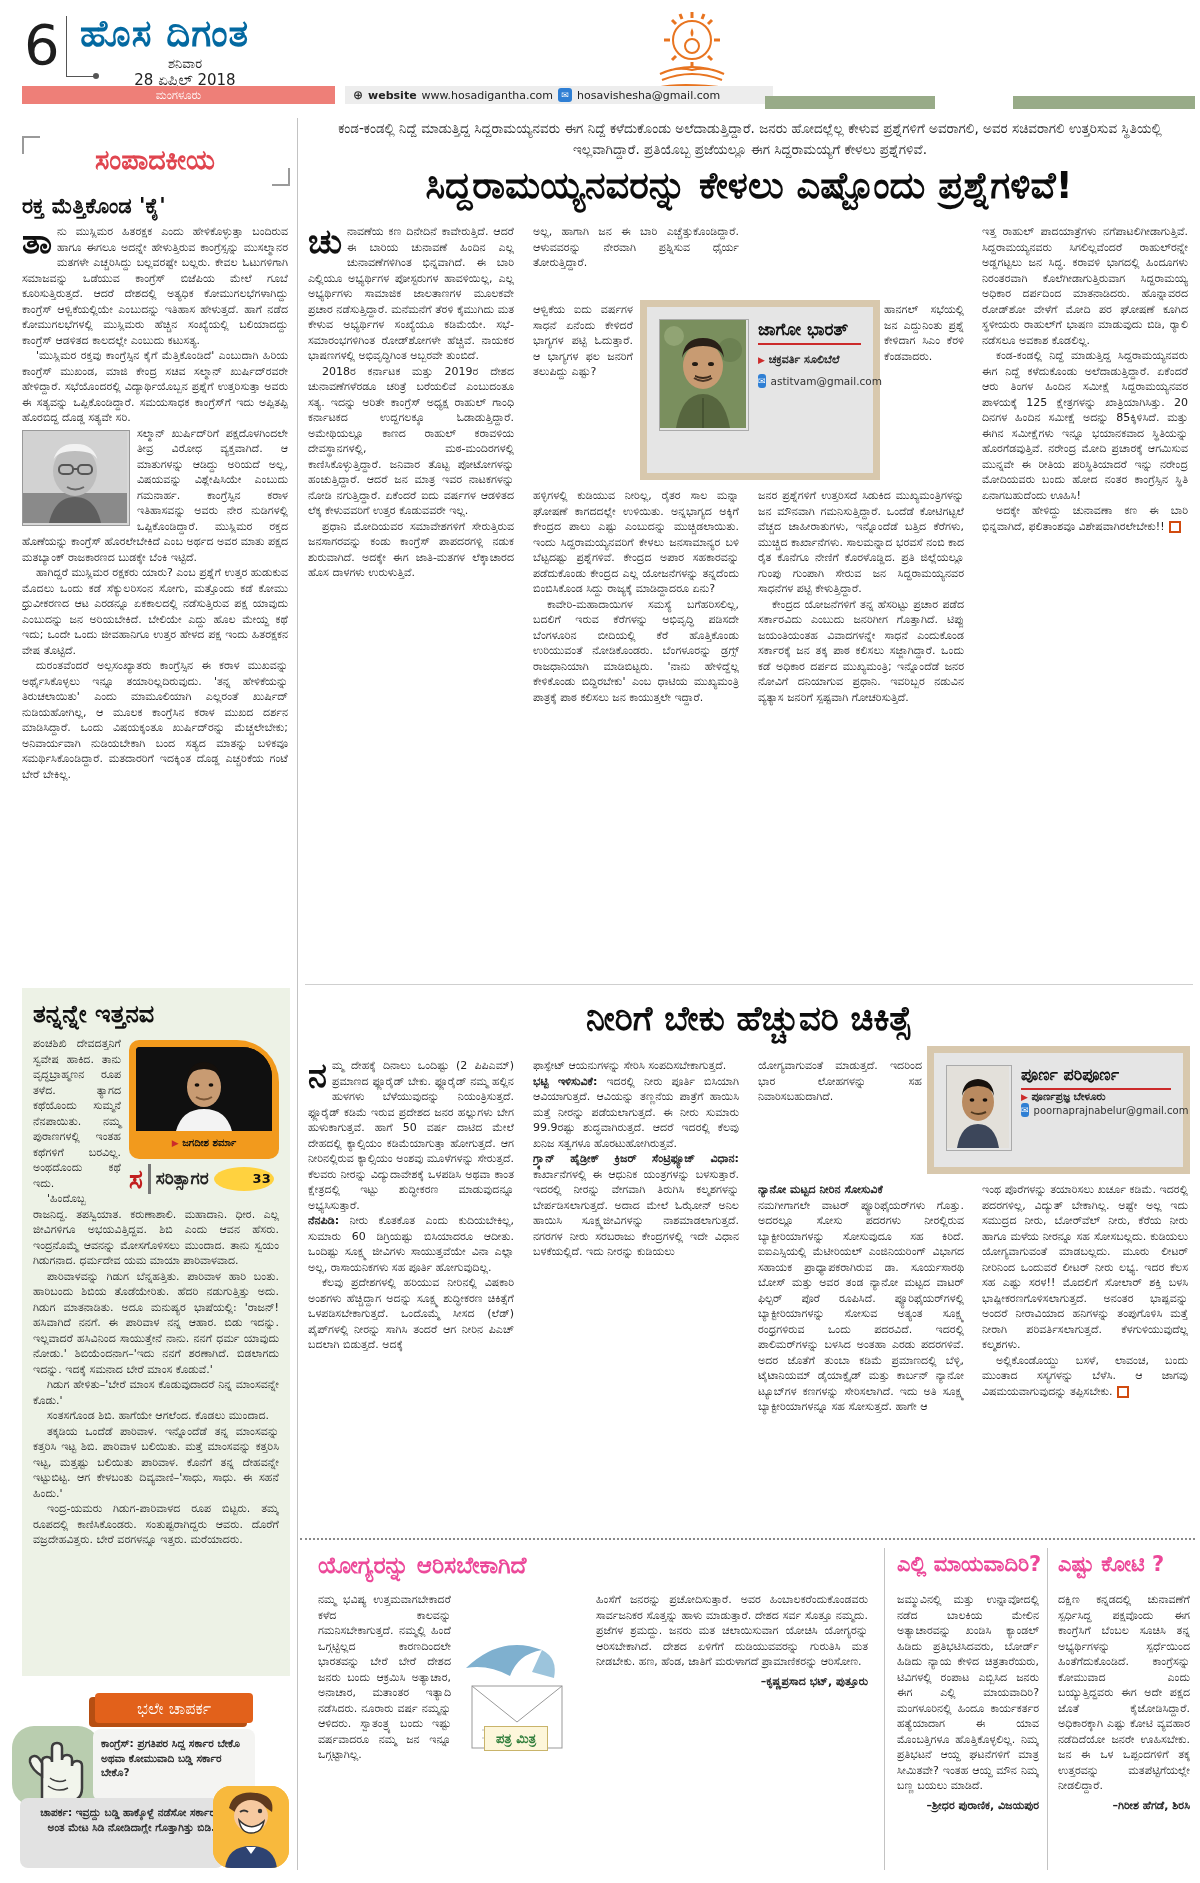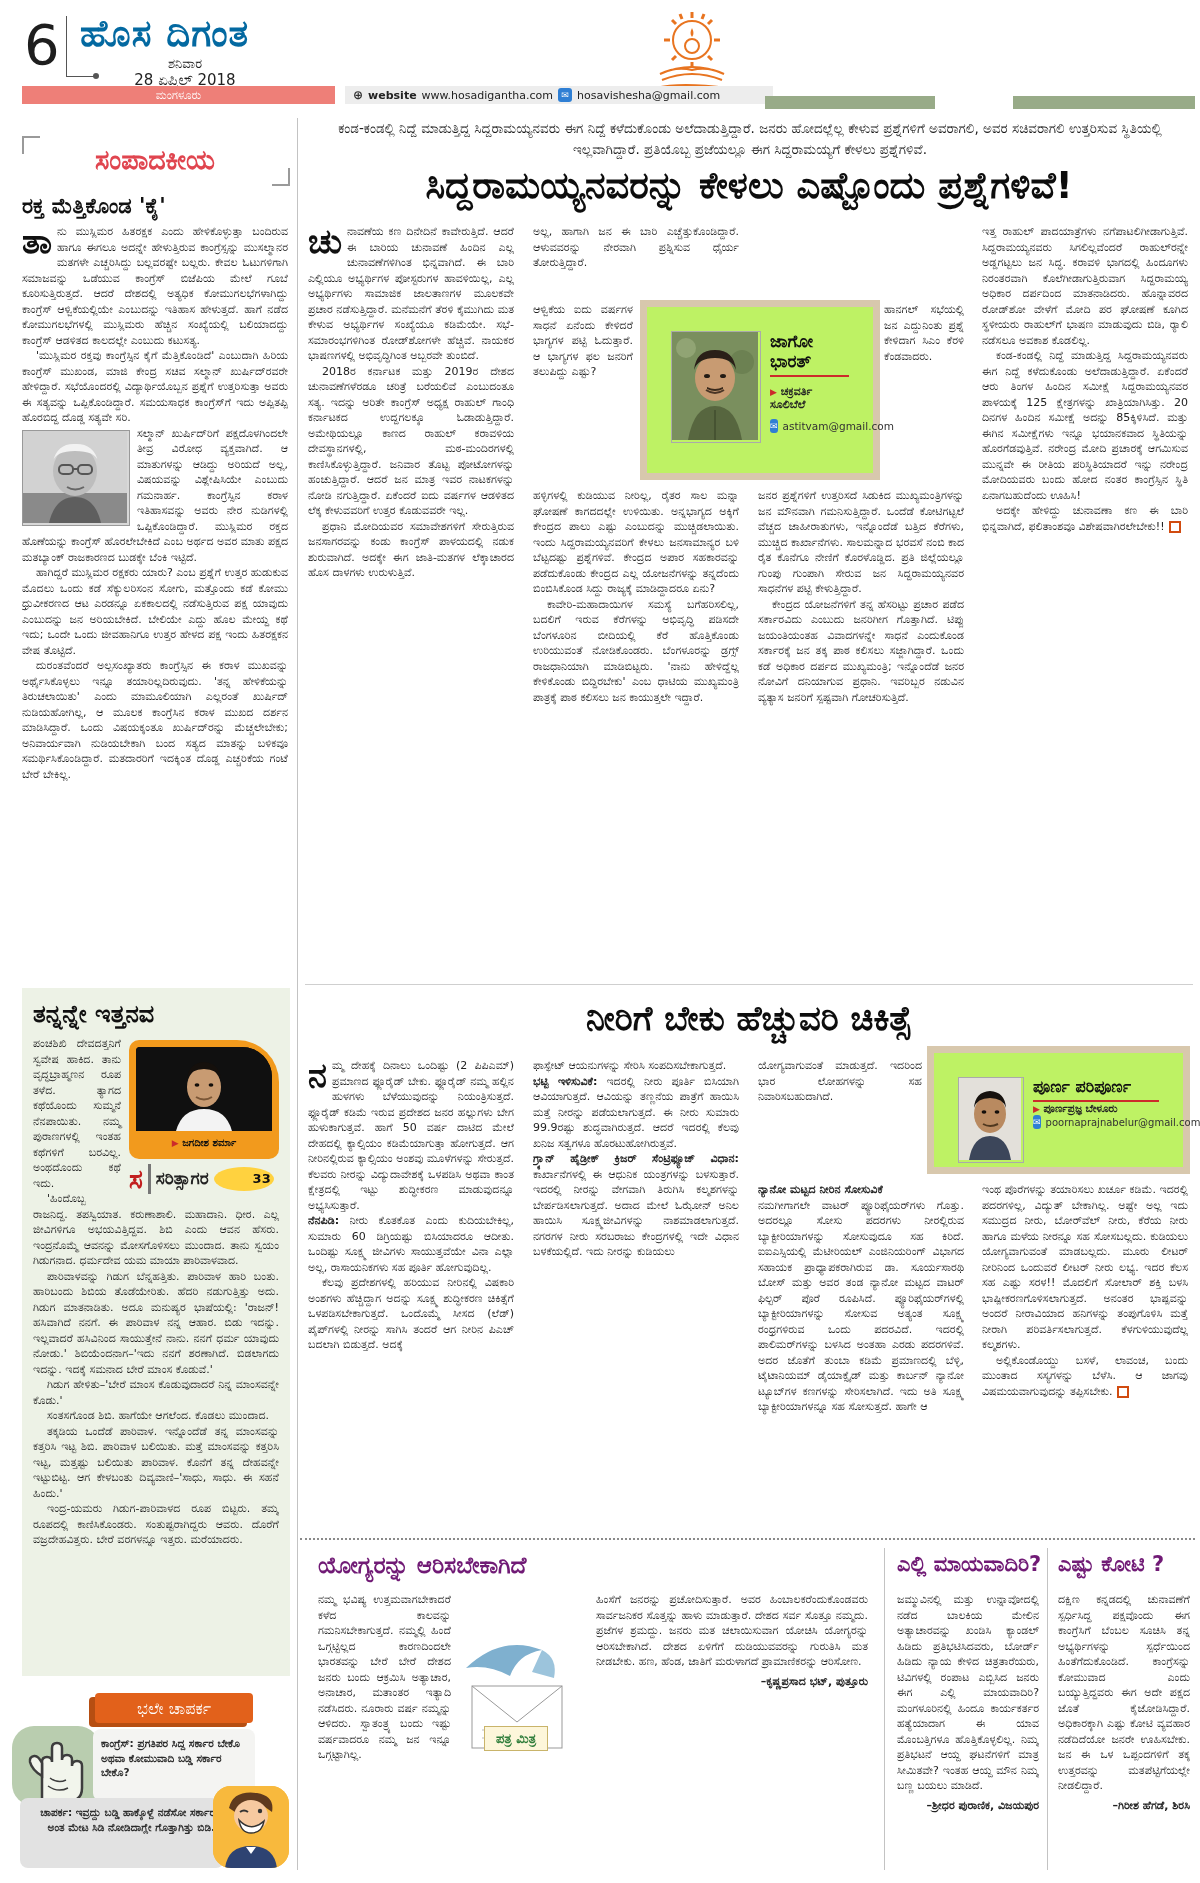--- a/index.html
+++ b/index.html
@@ -28,21 +28,21 @@
             font-size:9px;align-items:center;justify-content:center;}
   
   .edlabel{color:#e0454f;font-size:27px;font-weight:bold;display:flex;align-items:center;justify-content:center;}
   .brkt-tl{border-left:2px solid #9a9a9a;border-top:2px solid #9a9a9a;width:16px;height:16px;}
   .brkt-br{border-right:2px solid #9a9a9a;border-bottom:2px solid #9a9a9a;width:16px;height:16px;}
   .edhead{font-size:21px;font-weight:bold;color:#111;}
   .phframe{border:1px solid #999;background:#d8d8d8;}
   
   .strap{font-size:13.5px;line-height:21px;text-align:center;font-weight:500;color:#1c1c1c;}
   .bighead{font-weight:bold;text-align:center;color:#0d0d0d;}
-  .authbox{border:7px solid #d8c8ad;background:#bef264;padding:24px;display:flex;gap:9px;box-sizing:border-box;}
+  .authbox{border:7px solid #d8c8ad;background:#e5e5e5;padding:12px;display:flex;gap:9px;box-sizing:border-box;}
   .authttl{font-size:17px;font-weight:bold;border-bottom:2px solid #cc2b2b;padding-bottom:4px;color:#111;}
   .authby{font-size:11px;font-weight:bold;color:#222;}
   .redarrow{color:#cc2b2b;font-size:9px;}
   .authmail{font-size:10.5px;color:#333;display:flex;align-items:center;gap:5px;}
   
   .storybox{background:#edf2e6;box-sizing:border-box;padding:12px 11px;}
   .storyhead{font-size:24px;font-weight:bold;color:#101010;margin:0 0 8px 0;}
   .inset{float:right;width:150px;margin:4px 0 6px 8px;}
   .insetframe{background:#f29a1d;border-radius:10px 42px 10px 10px;padding:7px;}
   .insetphoto{background:#101010;height:84px;border-radius:4px 30px 0 0;overflow:hidden;}
@@ -56,21 +56,21 @@
   
   .ribbon{background:#e2611b;border-radius:4px;color:#ffffff;font-weight:normal;font-size:16px;
           display:flex;align-items:center;justify-content:center;box-shadow:-6px 4px 0 #b64e12;}
   .bubbleq{background:#f4f4f2;border-radius:8px;padding:7px 8px;font-size:10.5px;font-weight:bold;
            line-height:14.5px;color:#2b2b2b;}
   .bubblea{background:#e2e2e2;border-radius:8px;padding:7px 9px;font-size:10.5px;font-weight:bold;
            line-height:14.5px;color:#2b2b2b;text-align:right;}
   .greenblob{background:#b9cdaf;border-radius:22px;}
   .yellowblob{background:#f8b93d;border-radius:18px;overflow:hidden;}
   
-  .lethead{font-weight:bold;color:#701a75;}
+  .lethead{font-weight:bold;color:#ec4899;}
   .envelope{float:right;width:118px;height:152px;margin:42px 0 0 7px;position:relative;}
   .stamp{position:absolute;left:26px;top:92px;width:58px;background:#fdf6da;border:1px solid #c9b46a;
          color:#2f7d3a;font-weight:bold;font-size:13px;text-align:center;line-height:17px;padding:3px 2px;}
 </style>
 </head>
 <body>
 
 <div id="page">
 
   <div class="abs" style="left:24px;top:12px;">
@@ -147,21 +147,21 @@
     <p>ಹಾಗಿದ್ದರೆ ಮುಸ್ಲಿಮರ ರಕ್ಷಕರು ಯಾರು? ಎಂಬ ಪ್ರಶ್ನೆಗೆ ಉತ್ತರ ಹುಡುಕುವ ಮೊದಲು ಒಂದು ಕಡೆ ಸೆಕ್ಯುಲರಿಸಂನ ಸೋಗು, ಮತ್ತೊಂದು ಕಡೆ ಕೋಮು ಧ್ರುವೀಕರಣದ ಆಟ ಎರಡನ್ನೂ ಏಕಕಾಲದಲ್ಲಿ ನಡೆಸುತ್ತಿರುವ ಪಕ್ಷ ಯಾವುದು ಎಂಬುದನ್ನು ಜನ ಅರಿಯಬೇಕಿದೆ. ಬೇಲಿಯೇ ಎದ್ದು ಹೊಲ ಮೇಯ್ದ ಕಥೆ ಇದು; ಒಂದೇ ಒಂದು ಜೀವಹಾನಿಗೂ ಉತ್ತರ ಹೇಳದ ಪಕ್ಷ ಇಂದು ಹಿತರಕ್ಷಕನ ವೇಷ ತೊಟ್ಟಿದೆ.</p>
     <p>ದುರಂತವೆಂದರೆ ಅಲ್ಪಸಂಖ್ಯಾತರು ಕಾಂಗ್ರೆಸ್ಸಿನ ಈ ಕರಾಳ ಮುಖವನ್ನು ಅರ್ಥೈಸಿಕೊಳ್ಳಲು ಇನ್ನೂ ತಯಾರಿಲ್ಲದಿರುವುದು. 'ತನ್ನ ಹೇಳಿಕೆಯನ್ನು ತಿರುಚಲಾಯಿತು' ಎಂದು ಮಾಮೂಲಿಯಾಗಿ ಎಲ್ಲರಂತೆ ಖುರ್ಷಿದ್ ನುಡಿಯಹೋಗಿಲ್ಲ, ಆ ಮೂಲಕ ಕಾಂಗ್ರೆಸಿನ ಕರಾಳ ಮುಖದ ದರ್ಶನ ಮಾಡಿಸಿದ್ದಾರೆ. ಒಂದು ವಿಷಯಕ್ಕಂತೂ ಖುರ್ಷಿದ್‌ರನ್ನು ಮೆಚ್ಚಲೇಬೇಕು; ಅನಿವಾರ್ಯವಾಗಿ ನುಡಿಯಬೇಕಾಗಿ ಬಂದ ಸತ್ಯದ ಮಾತನ್ನು ಬಳಿಕವೂ ಸಮರ್ಥಿಸಿಕೊಂಡಿದ್ದಾರೆ. ಮತದಾರರಿಗೆ ಇದಕ್ಕಿಂತ ದೊಡ್ಡ ಎಚ್ಚರಿಕೆಯ ಗಂಟೆ ಬೇರೆ ಬೇಕಿಲ್ಲ.</p>
   </div>
 
   <div class="abs strap" style="left:335px;top:118px;width:830px;height:45px;overflow:hidden;">ಕಂಡ-ಕಂಡಲ್ಲಿ ನಿದ್ದೆ ಮಾಡುತ್ತಿದ್ದ ಸಿದ್ದರಾಮಯ್ಯನವರು ಈಗ ನಿದ್ದೆ ಕಳೆದುಕೊಂಡು ಅಲೆದಾಡುತ್ತಿದ್ದಾರೆ. ಜನರು ಹೋದಲ್ಲೆಲ್ಲ ಕೇಳುವ ಪ್ರಶ್ನೆಗಳಿಗೆ ಅವರಾಗಲಿ, ಅವರ ಸಚಿವರಾಗಲಿ ಉತ್ತರಿಸುವ ಸ್ಥಿತಿಯಲ್ಲಿ ಇಲ್ಲವಾಗಿದ್ದಾರೆ. ಪ್ರತಿಯೊಬ್ಬ ಪ್ರಜೆಯಲ್ಲೂ ಈಗ ಸಿದ್ದರಾಮಯ್ಯಗೆ ಕೇಳಲು ಪ್ರಶ್ನೆಗಳಿವೆ.</div>
   <div class="abs bighead" style="left:305px;top:162px;width:888px;font-size:37px;line-height:48px;">ಸಿದ್ದರಾಮಯ್ಯನವರನ್ನು ಕೇಳಲು ಎಷ್ಟೊಂದು ಪ್ರಶ್ನೆಗಳಿವೆ!</div>
 
   <div class="abs jtext" style="left:308px;top:224px;width:206px;height:748px;">
     <p class="noind"><span class="dropcap">ಚು</span><span>ನಾವಣೆಯ ಕಣ ದಿನೇದಿನೆ ಕಾವೇರುತ್ತಿದೆ. ಆದರೆ ಈ ಬಾರಿಯ ಚುನಾವಣೆ ಹಿಂದಿನ ಎಲ್ಲ ಚುನಾವಣೆಗಳಿಗಿಂತ ಭಿನ್ನವಾಗಿದೆ. ಈ ಬಾರಿ ಎಲ್ಲಿಯೂ ಅಭ್ಯರ್ಥಿಗಳ ಪೋಸ್ಟರುಗಳ ಹಾವಳಿಯಿಲ್ಲ, ಎಲ್ಲ ಅಭ್ಯರ್ಥಿಗಳು ಸಾಮಾಜಿಕ ಜಾಲತಾಣಗಳ ಮೂಲಕವೇ ಪ್ರಚಾರ ನಡೆಸುತ್ತಿದ್ದಾರೆ. ಮನೆಮನೆಗೆ ತೆರಳಿ ಕೈಮುಗಿದು ಮತ ಕೇಳುವ ಅಭ್ಯರ್ಥಿಗಳ ಸಂಖ್ಯೆಯೂ ಕಡಿಮೆಯೇ. ಸಭೆ-ಸಮಾರಂಭಗಳಿಗಿಂತ ರೋಡ್‌ಶೋಗಳೇ ಹೆಚ್ಚಿವೆ. ನಾಯಕರ ಭಾಷಣಗಳಲ್ಲಿ ಅಭಿವೃದ್ಧಿಗಿಂತ ಅಬ್ಬರವೇ ತುಂಬಿದೆ.</span></p>
     <p>2018ರ ಕರ್ನಾಟಕ ಮತ್ತು 2019ರ ದೇಶದ ಚುನಾವಣೆಗಳೆರಡೂ ಚರಿತ್ರೆ ಬರೆಯಲಿವೆ ಎಂಬುದಂತೂ ಸತ್ಯ. ಇದನ್ನು ಅರಿತೇ ಕಾಂಗ್ರೆಸ್ ಅಧ್ಯಕ್ಷ ರಾಹುಲ್ ಗಾಂಧಿ ಕರ್ನಾಟಕದ ಉದ್ದಗಲಕ್ಕೂ ಓಡಾಡುತ್ತಿದ್ದಾರೆ. ಅಮೇಥಿಯಲ್ಲೂ ಕಾಣದ ರಾಹುಲ್ ಕರಾವಳಿಯ ದೇವಸ್ಥಾನಗಳಲ್ಲಿ, ಮಠ-ಮಂದಿರಗಳಲ್ಲಿ ಕಾಣಿಸಿಕೊಳ್ಳುತ್ತಿದ್ದಾರೆ. ಜನಿವಾರ ತೊಟ್ಟ ಪೋಟೋಗಳನ್ನು ಹಂಚುತ್ತಿದ್ದಾರೆ. ಆದರೆ ಜನ ಮಾತ್ರ ಇವರ ನಾಟಕಗಳನ್ನು ನೋಡಿ ನಗುತ್ತಿದ್ದಾರೆ. ಏಕೆಂದರೆ ಐದು ವರ್ಷಗಳ ಆಡಳಿತದ ಲೆಕ್ಕ ಕೇಳುವವರಿಗೆ ಉತ್ತರ ಕೊಡುವವರೇ ಇಲ್ಲ.</p>
-    <p>ಪ್ರಧಾನಿ ಮೋದಿಯವರ ಸಮಾವೇಶಗಳಿಗೆ ಸೇರುತ್ತಿರುವ ಜನಸಾಗರವನ್ನು ಕಂಡು ಕಾಂಗ್ರೆಸ್ ಪಾಳಯದಲ್ಲಿ ನಡುಕ ಶುರುವಾಗಿದೆ. ಅದಕ್ಕೇ ಈಗ ಜಾತಿ-ಮತಗಳ ಲೆಕ್ಕಾಚಾರದ ಹೊಸ ದಾಳಗಳು ಉರುಳುತ್ತಿವೆ.</p>
+    <p>ಪ್ರಧಾನಿ ಮೋದಿಯವರ ಸಮಾವೇಶಗಳಿಗೆ ಸೇರುತ್ತಿರುವ ಜನಸಾಗರವನ್ನು ಕಂಡು ಕಾಂಗ್ರೆಸ್ ಪಾಪದರಗಳ್ಲಿ ನಡುಕ ಶುರುವಾಗಿದೆ. ಅದಕ್ಕೇ ಈಗ ಜಾತಿ-ಮತಗಳ ಲೆಕ್ಕಾಚಾರದ ಹೊಸ ದಾಳಗಳು ಉರುಳುತ್ತಿವೆ.</p>
   </div>
   <div class="abs jtext" style="left:533px;top:224px;width:206px;height:72px;">
     <p class="noind">ಅಲ್ಲ, ಹಾಗಾಗಿ ಜನ ಈ ಬಾರಿ ಎಚ್ಚೆತ್ತುಕೊಂಡಿದ್ದಾರೆ. ಆಳುವವರನ್ನು ನೇರವಾಗಿ ಪ್ರಶ್ನಿಸುವ ಧೈರ್ಯ ತೋರುತ್ತಿದ್ದಾರೆ.</p>
   </div>
   <div class="abs jtext" style="left:533px;top:302px;width:100px;height:178px;">
     <p class="noind">ಆಳ್ವಿಕೆಯ ಐದು ವರ್ಷಗಳ ಸಾಧನೆ ಏನೆಂದು ಕೇಳಿದರೆ ಭಾಗ್ಯಗಳ ಪಟ್ಟಿ ಓದುತ್ತಾರೆ. ಆ ಭಾಗ್ಯಗಳ ಫಲ ಜನರಿಗೆ ತಲುಪಿದ್ದು ಎಷ್ಟು?</p>
   </div>
   <div class="abs jtext" style="left:533px;top:488px;width:206px;height:484px;">
     <p class="noind">ಹಳ್ಳಿಗಳಲ್ಲಿ ಕುಡಿಯುವ ನೀರಿಲ್ಲ, ರೈತರ ಸಾಲ ಮನ್ನಾ ಘೋಷಣೆ ಕಾಗದದಲ್ಲೇ ಉಳಿಯಿತು. ಅನ್ನಭಾಗ್ಯದ ಅಕ್ಕಿಗೆ ಕೇಂದ್ರದ ಪಾಲು ಎಷ್ಟು ಎಂಬುದನ್ನು ಮುಚ್ಚಿಡಲಾಯಿತು. ಇಂದು ಸಿದ್ದರಾಮಯ್ಯನವರಿಗೆ ಕೇಳಲು ಜನಸಾಮಾನ್ಯರ ಬಳಿ ಬೆಟ್ಟದಷ್ಟು ಪ್ರಶ್ನೆಗಳಿವೆ. ಕೇಂದ್ರದ ಅಪಾರ ಸಹಕಾರವನ್ನು ಪಡೆದುಕೊಂಡು ಕೇಂದ್ರದ ಎಲ್ಲ ಯೋಜನೆಗಳನ್ನು ತನ್ನದೆಂದು ಬಿಂಬಿಸಿಕೊಂಡ ಸಿದ್ದು ರಾಜ್ಯಕ್ಕೆ ಮಾಡಿದ್ದಾದರೂ ಏನು?</p>
     <p>ಕಾವೇರಿ-ಮಹಾದಾಯಿಗಳ ಸಮಸ್ಯೆ ಬಗೆಹರಿಸಲಿಲ್ಲ, ಬದಲಿಗೆ ಇರುವ ಕೆರೆಗಳನ್ನು ಅಭಿವೃದ್ಧಿ ಪಡಿಸದೇ ಬೆಂಗಳೂರಿನ ಬೀದಿಯಲ್ಲಿ ಕೆರೆ ಹೊತ್ತಿಕೊಂಡು ಉರಿಯುವಂತೆ ನೋಡಿಕೊಂಡರು. ಬೆಂಗಳೂರನ್ನು ಡ್ರಗ್ಸ್ ರಾಜಧಾನಿಯಾಗಿ ಮಾಡಿಬಿಟ್ಟರು. 'ನಾನು ಹೇಳಿದ್ದೆಲ್ಲ ಕೇಳಿಕೊಂಡು ಬಿದ್ದಿರಬೇಕು' ಎಂಬ ಧಾಟಿಯ ಮುಖ್ಯಮಂತ್ರಿ ಪಾತ್ರಕ್ಕೆ ಪಾಠ ಕಲಿಸಲು ಜನ ಕಾಯುತ್ತಲೇ ಇದ್ದಾರೆ.</p>

